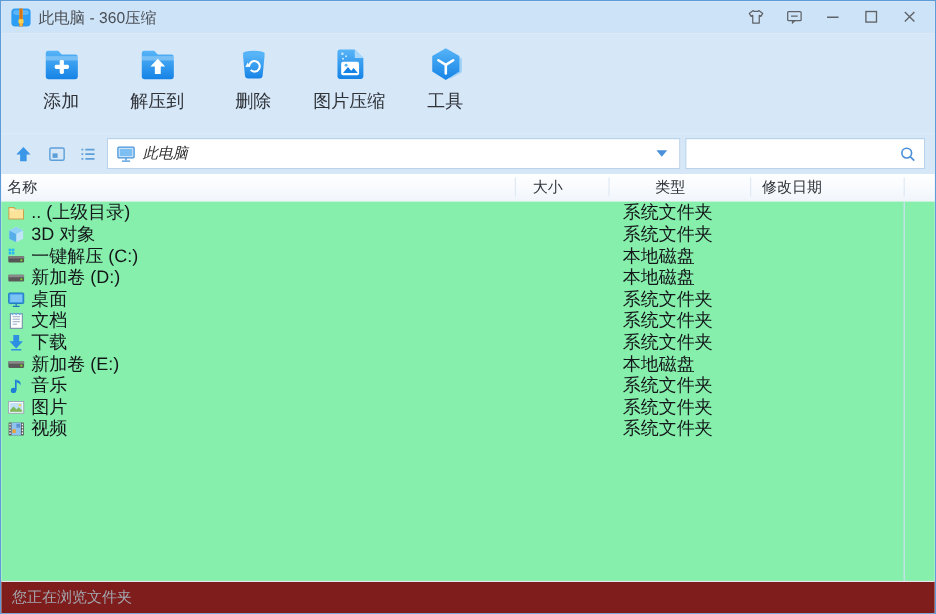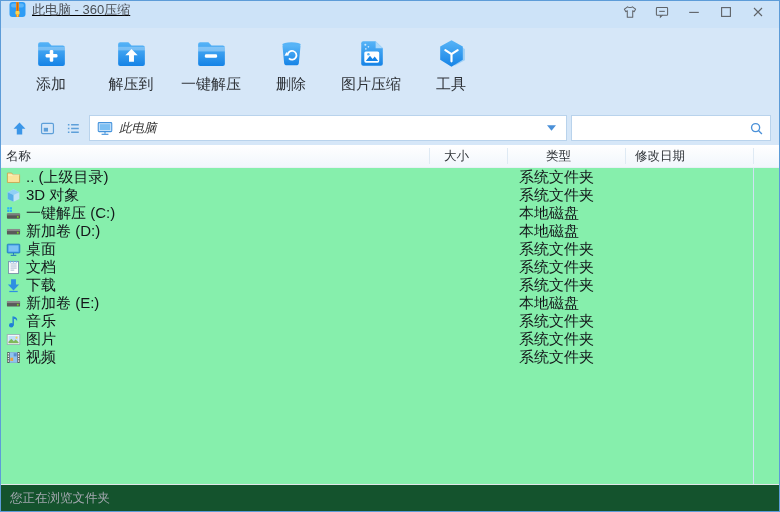--- a/index.html
+++ b/index.html
@@ -1,21 +1,21 @@
 <!DOCTYPE html>
 <html><head>
 <meta charset="utf-8">
 <style>
   html,body{margin:0;padding:0;background:#fff;}
   .window{width:780px;height:512px;box-sizing:border-box;border:1px solid #5d9cd8;display:flex;flex-direction:column;background:#fff;font-family:"Liberation Sans","DejaVu Sans",sans-serif;overflow:hidden;}
   .icon{display:inline-flex;align-items:center;justify-content:center;}
   .icon svg{width:100%;height:100%;display:block;}
 
   
-  .titlebar{height:27px;flex:0 0 27px;background:#cde3f8;display:flex;align-items:flex-start;padding:0 10px 0 8px;text-decoration:underline;}
+  .titlebar{height:27px;flex:0 0 27px;background:#cde3f8;display:flex;align-items:center;padding:0 10px 0 8px;}
   .app-icon{width:17px;height:17px;margin-right:6px;}
   .title{font-size:13px;color:#4a4f55;white-space:nowrap;}
   .tb-spacer{flex:1;}
   .menu-item{font-size:13px;color:#3c4043;margin:0 13px;cursor:default;}
   .tb-btn{width:22px;height:22px;display:inline-flex;align-items:center;justify-content:center;margin-left:10px;}
   .tb-btn svg{width:16px;height:16px;}
 
   
   .toolbar{height:76px;flex:0 0 76px;background:#d6e7f8;display:flex;align-items:flex-start;padding:7px 0 0 10px;}
   .tool-btn{width:80px;display:flex;flex-direction:column;align-items:center;cursor:default;}
@@ -47,21 +47,21 @@
   .filelist{flex:1;position:relative;font-size:15px;background:#86efac;}
   .filelist::after{content:"";position:absolute;left:752px;top:0;bottom:0;width:1px;background:#cfe2f3;}
   .row{height:18px;display:flex;align-items:center;white-space:nowrap;}
   .cell-name{width:443px;display:flex;align-items:center;padding-left:5px;box-sizing:border-box;color:#14171a;overflow:hidden;}
   .row-icon{width:15px;height:15px;margin-right:5px;flex:0 0 15px;}
   .cell-size{width:73px;box-sizing:border-box;padding-left:2px;color:#14171a;}
   .cell-type{width:116px;box-sizing:border-box;padding-left:2px;color:#14171a;}
   .cell-date{flex:1;color:#14171a;}
 
   
-  .statusbar{height:26px;flex:0 0 26px;background:#14532d;border-top:1px solid #e3e6ea;display:flex;align-items:center;padding-left:9px;font-size:12.5px;color:#a2a7ae;text-align:right;}
+  .statusbar{height:26px;flex:0 0 26px;background:#7f1d1d;border-top:1px solid #e3e6ea;display:flex;align-items:center;padding-left:9px;font-size:12.5px;color:#a2a7ae;text-align:right;}
 </style>
 </head>
 <body>
 
 <div class="window">
 
   <div class="titlebar">
     <span class="icon app-icon">
         <svg viewBox="0 0 17 17">
           <rect x="0.5" y="1" width="16" height="15" rx="3" fill="#2e9df5"></rect>
@@ -133,30 +133,20 @@
             <path d="M5 9 a2 2 0 0 1 2-2 h8 l3 3.2 h11 a2 2 0 0 1 2 2 v16 a2 2 0 0 1-2 2 H7 a2 2 0 0 1-2-2 z" fill="url(#gtb)"></path>
             <rect x="5" y="11.5" width="26" height="3.5" fill="#ffffff" opacity="0.28"></rect>
             <path d="M18 13.5 L24 19.8 H20.4 V26 H15.6 V19.8 H12 Z" fill="#fff"></path>
           </svg>
         </span>
      <span class="tool-label">解压到</span>
    </div>
       <div class="tool-btn">
      <span class="icon t-icon">
           <svg viewBox="0 0 36 36">
-            <path d="M5 9 a2 2 0 0 1 2-2 h8 l3 3.2 h11 a2 2 0 0 1 2 2 v16 a2 2 0 0 1-2 2 H7 a2 2 0 0 1-2-2 z" fill="url(#gtb)"></path>
-            <rect x="5" y="11.5" width="26" height="4.5" fill="#ffffff" opacity="0.32"></rect>
-            <rect x="11.5" y="18.8" width="12" height="3.4" rx="1.4" fill="#fff"></rect>
-          </svg>
-        </span>
-     <span class="tool-label">一键解压</span>
-   </div>
-      <div class="tool-btn">
-     <span class="icon t-icon">
-          <svg viewBox="0 0 36 36">
             <ellipse cx="18" cy="9.6" rx="9" ry="2.6" fill="#57b4f7"></ellipse>
             <path d="M9.2 10.5 h17.6 l-1.6 16.4 a2.8 2.8 0 0 1-2.8 2.6 h-8.8 a2.8 2.8 0 0 1-2.8-2.6 z" fill="url(#gtb)"></path>
             <path d="M14.2 19.6 a4.3 4.3 0 1 1 1.3 3.2" stroke="#fff" stroke-width="1.7" fill="none"></path>
             <path d="M13 16.6 l2.2 3.4 -4 0.2 z" fill="#fff"></path>
           </svg>
         </span>
      <span class="tool-label">删除</span>
    </div>
       <div class="tool-btn">
      <span class="icon t-icon">

